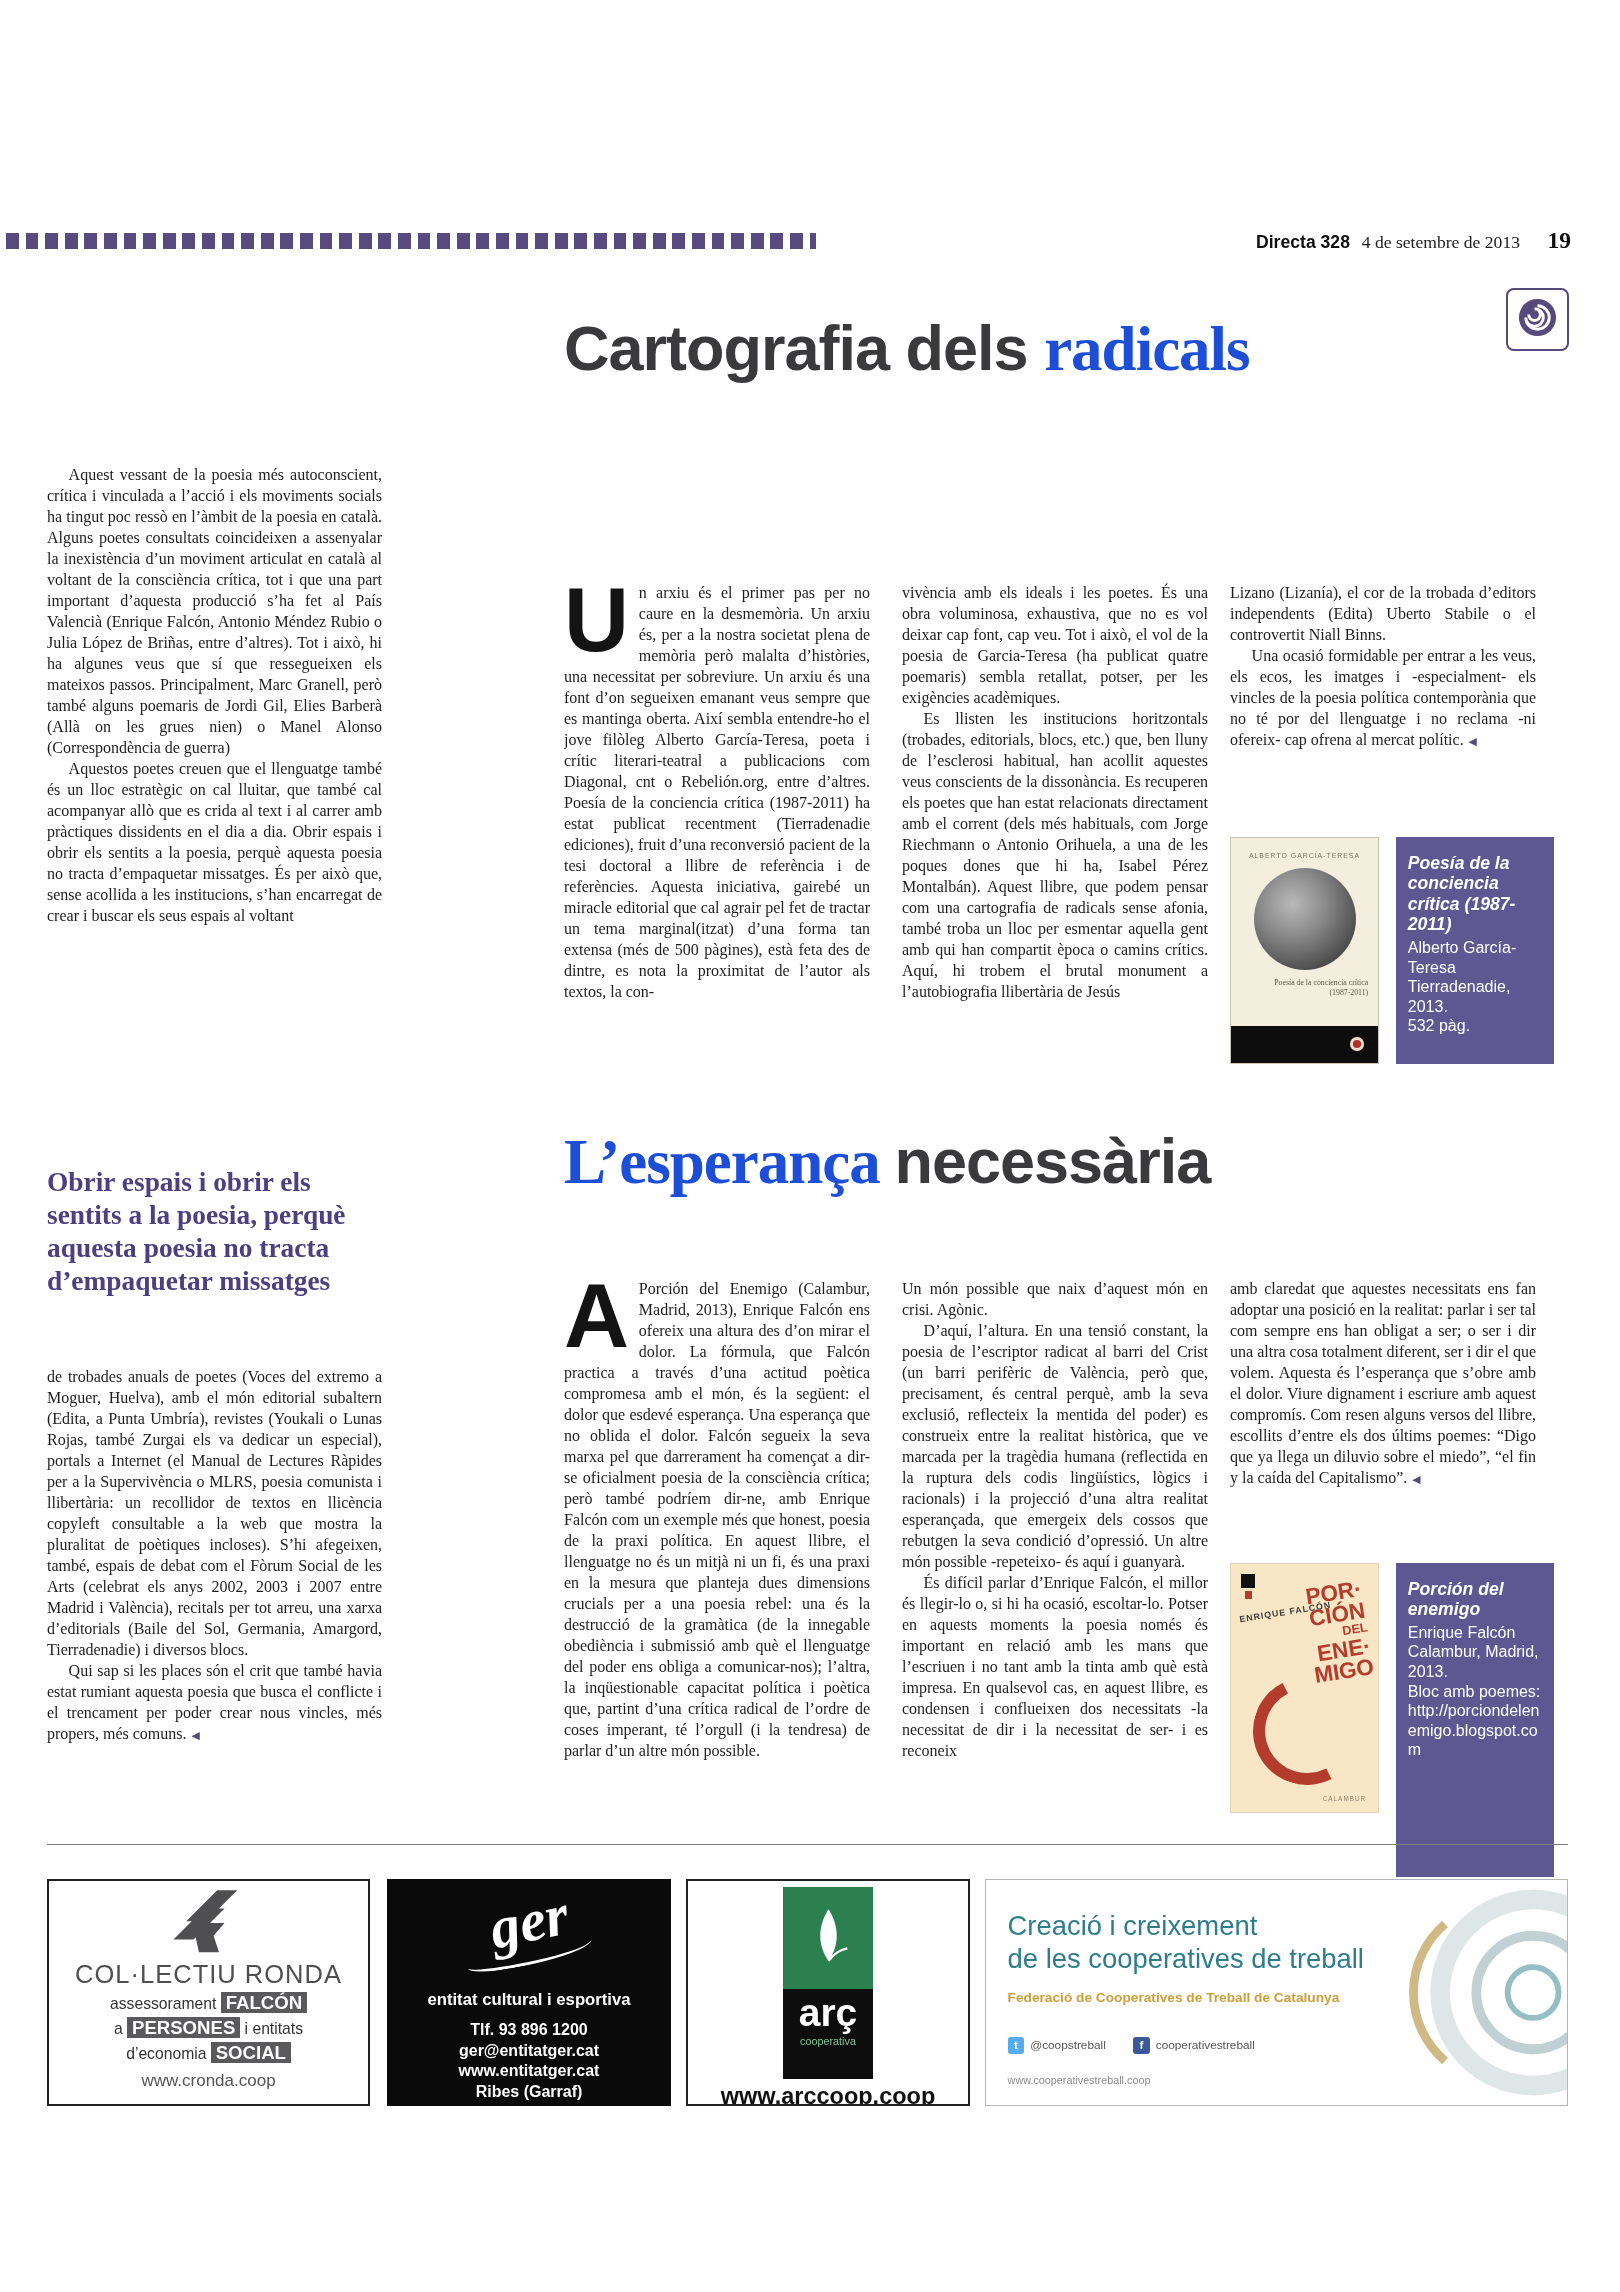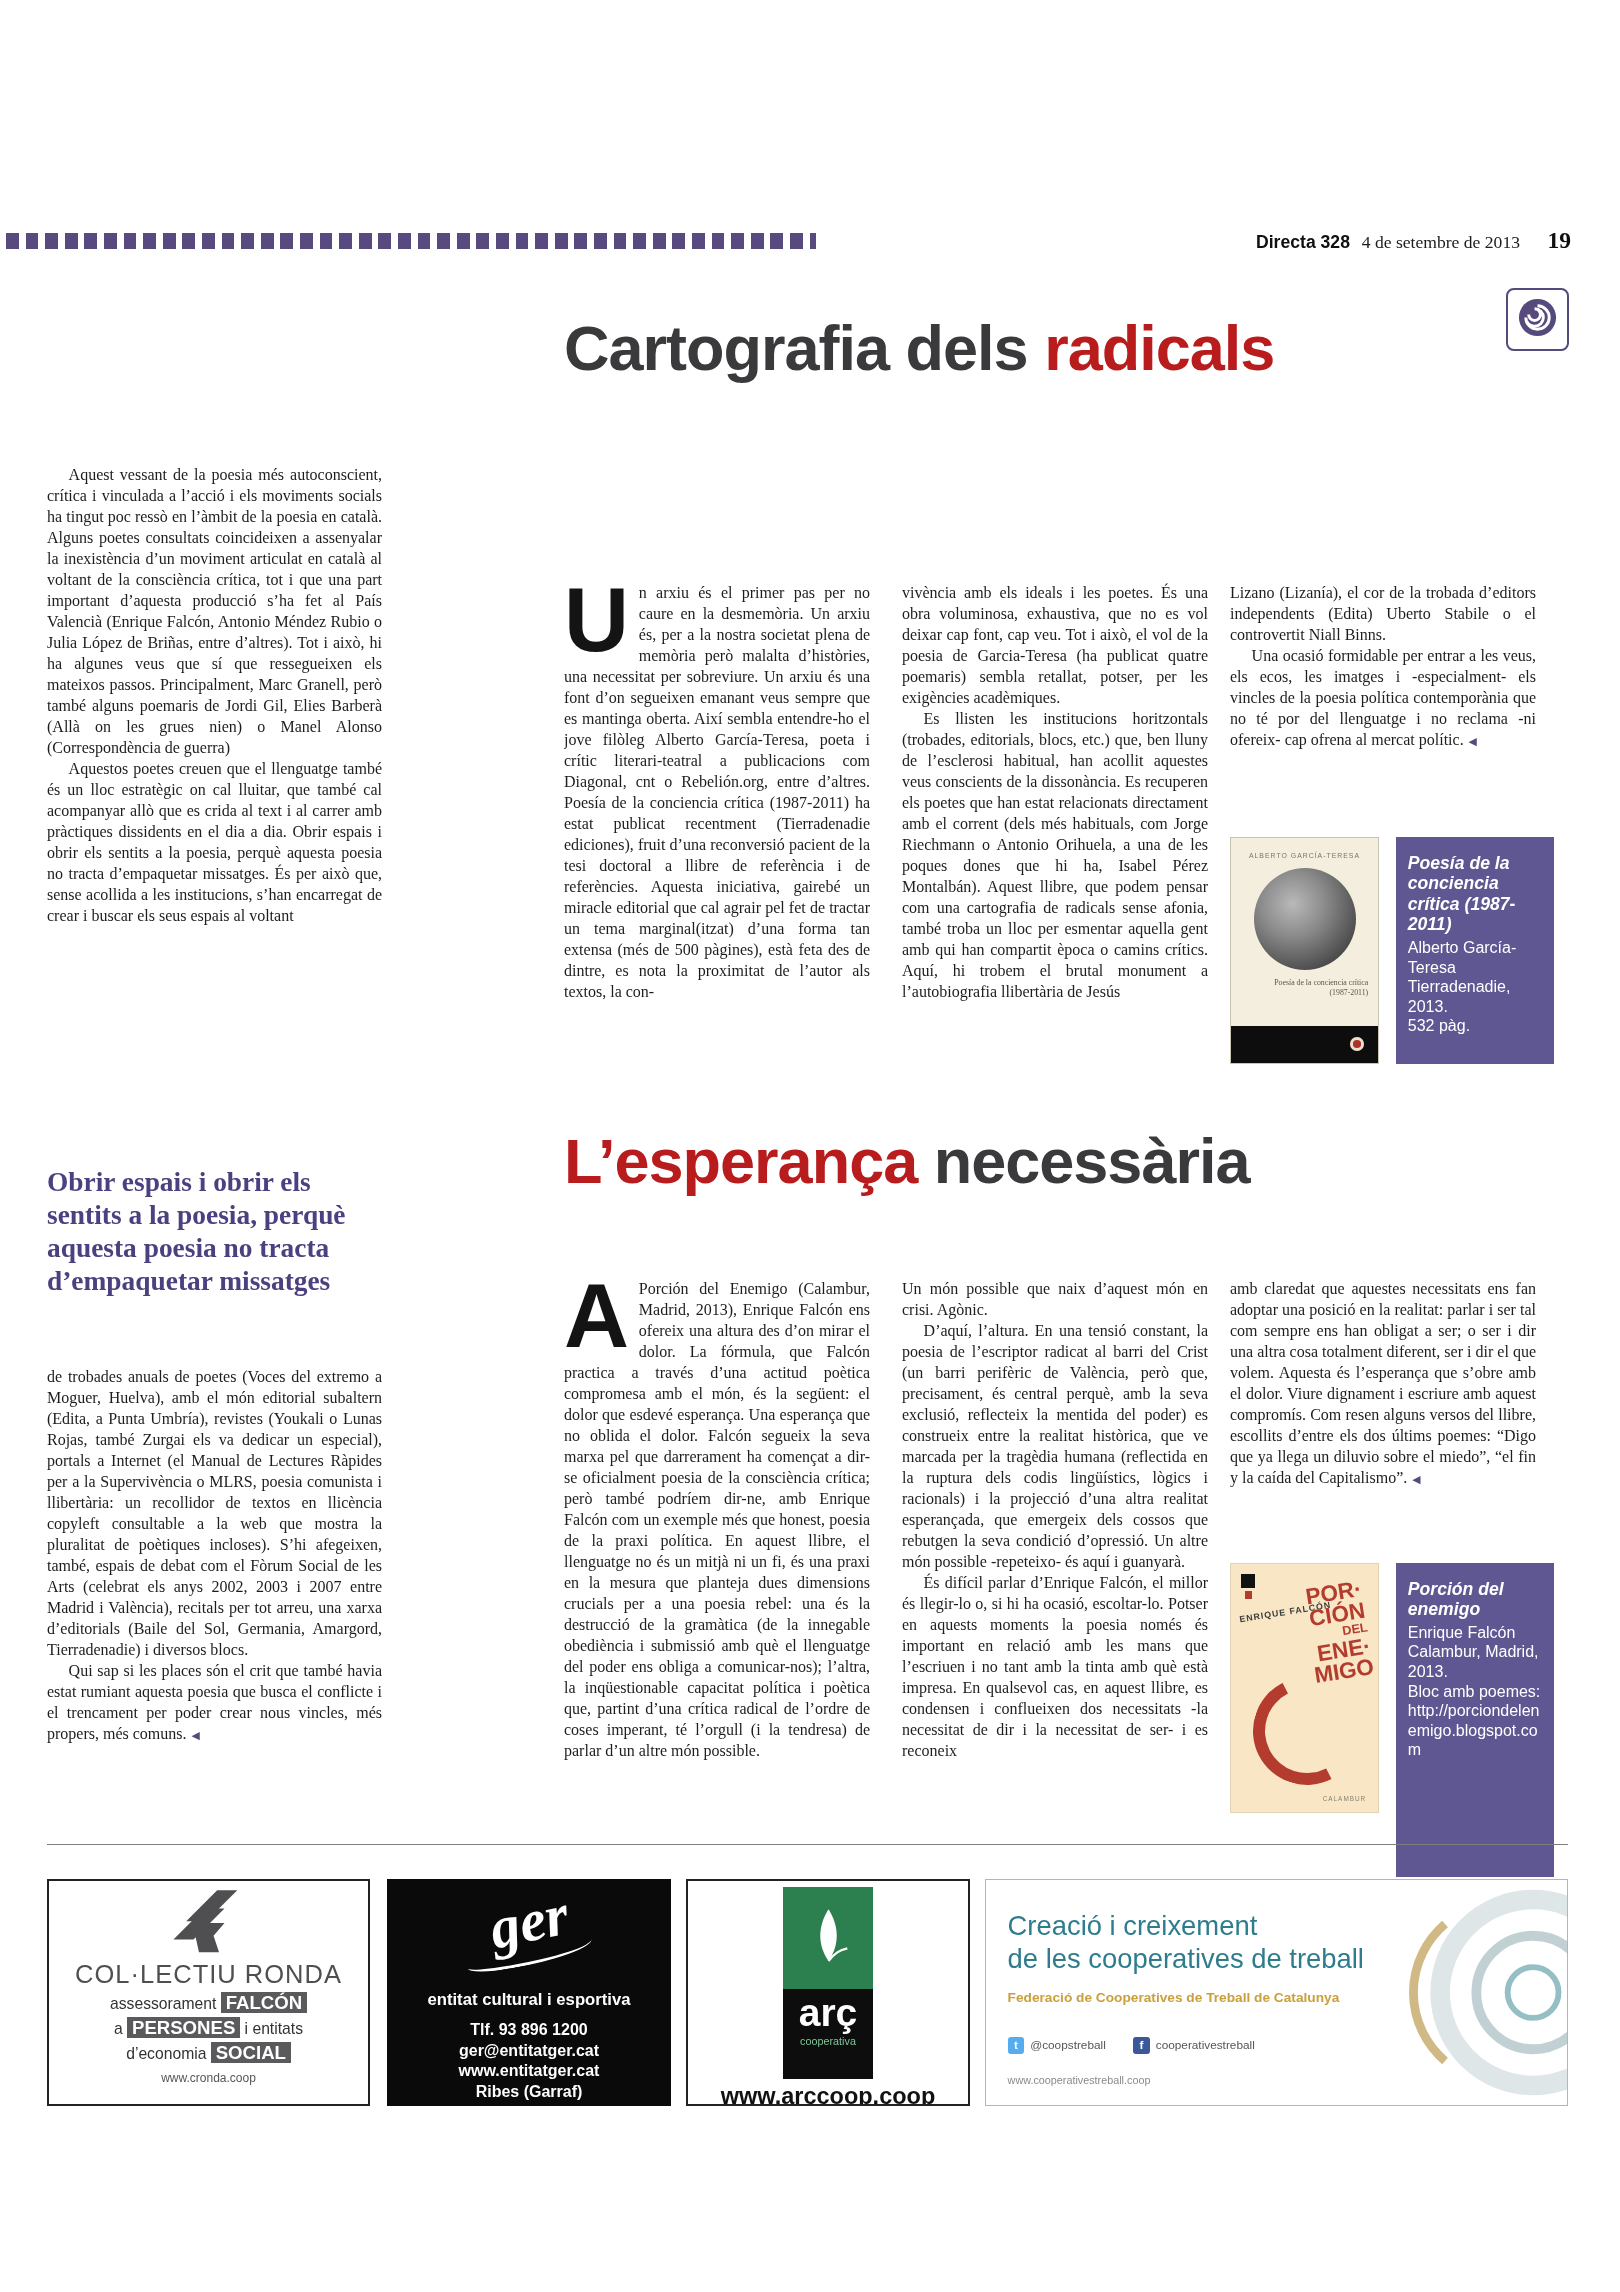--- a/index.html
+++ b/index.html
@@ -23,21 +23,21 @@
   p.indent{text-indent:21.6px;}
   .endmark{color:#564a7d;font-size:10.8px;margin-left:4.9px;}
 
   .leftcol-1{position:absolute;left:47px;top:423px;width:335px;height:686px;overflow:hidden;}
   .leftcol-2{position:absolute;left:47px;top:1325px;width:335px;height:480px;overflow:hidden;}
   .pullquote{position:absolute;left:47px;top:1125px;width:335px;font-weight:bold;
     font-size:27.4px;line-height:33px;color:#4d4080;}
 
   .headline{position:absolute;left:564px;margin:0;font-family:"Liberation Sans",sans-serif;
     font-weight:bold;font-size:63px;letter-spacing:-1px;color:#3a3a3c;white-space:nowrap;}
-  .headline .accent{color:#b91c1c;}
+  .headline .accent{color:#1d4ed8;font-family:Liberation Serif, serif;}
   .h1a{top:271px;}
   .h2a{top:1084px;}
 
   .col{position:absolute;width:306px;overflow:hidden;}
   .a1c1{left:564px;top:541px;height:519px;}
   .a1c2{left:902px;top:541px;height:519px;}
   .a1c3{left:1230px;top:541px;height:280px;}
   .a2c1{left:564px;top:1237px;height:565px;}
   .a2c2{left:902px;top:1237px;height:565px;}
   .a2c3{left:1230px;top:1237px;height:333px;}
@@ -75,21 +75,21 @@
   .bi-line{font-size:16px;line-height:19.6px;}
   .bi-url{font-size:16px;line-height:19.6px;word-break:break-all;}
 
   
   .rule{position:absolute;left:47px;top:1803px;width:1521px;height:1px;background:#7d7d7d;}
   .ad{position:absolute;top:1838px;height:227px;box-sizing:border-box;overflow:hidden;}
   .ad-ronda{left:47px;width:323px;border:2px solid #222;background:#fff;text-align:center;}
   .ronda-name{font-family:"Liberation Sans",sans-serif;font-size:25.5px;color:#4f4f51;letter-spacing:1px;margin-top:2px;}
   .ronda-line{font-family:"Liberation Sans",sans-serif;font-size:15.7px;color:#333;margin-top:2.9px;}
   .ronda-line .hl{background:#5a5a5c;color:#fff;font-weight:bold;font-size:18.6px;padding:0 4.9px;}
-  .ronda-url{font-family:"Liberation Sans",sans-serif;font-size:12px;color:#555;margin-top:6.9px;}
+  .ronda-url{font-family:"Liberation Sans",sans-serif;font-size:17px;color:#555;margin-top:6.9px;}
 
   .ad-ger{left:387px;width:284px;background:#0a0a0a;color:#fff;text-align:center;
     font-family:"Liberation Sans",sans-serif;}
   .ger-logo{font-family:"Liberation Serif",serif;font-style:italic;font-weight:bold;font-size:59px;
     transform:rotate(-12deg);margin-top:7.8px;}
   .ger-swoosh{width:127px;height:19.6px;border-bottom:3.9px solid #fff;border-radius:0 0 100% 50%;
     transform:rotate(-10deg);margin:-13.7px auto 0;}
   .ger-tag{font-weight:bold;font-size:16.7px;margin-top:25.5px;}
   .ger-contact{font-weight:bold;font-size:16px;line-height:20.6px;margin-top:9.8px;}
 

